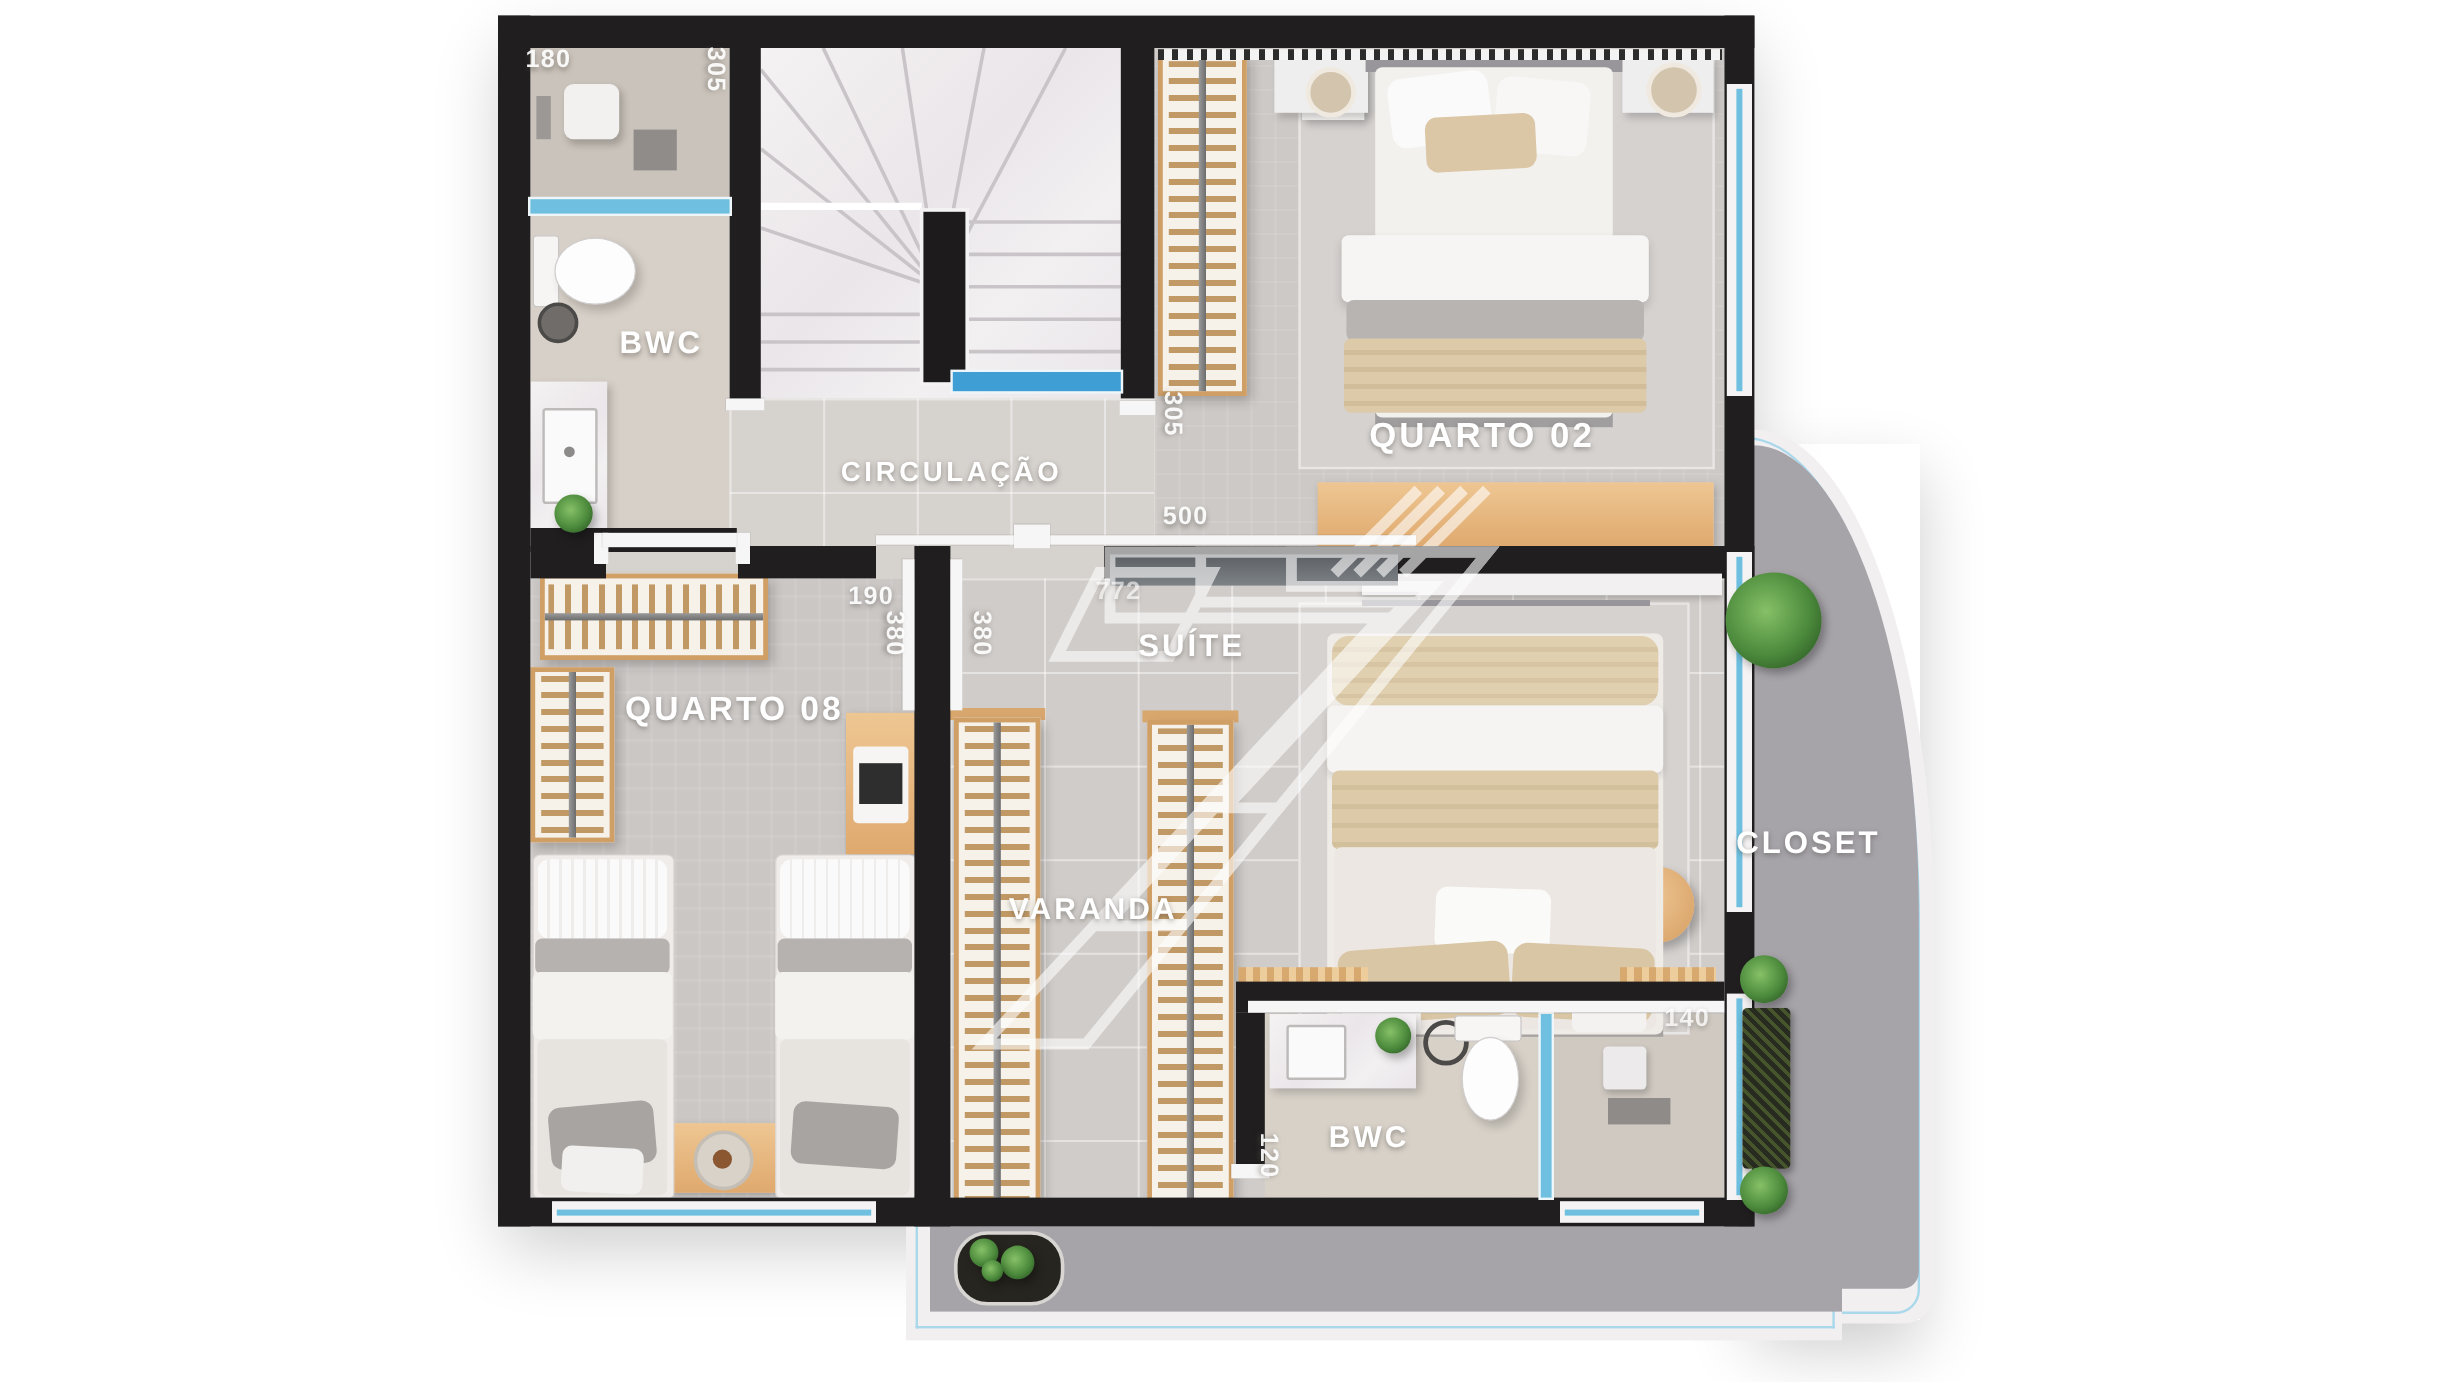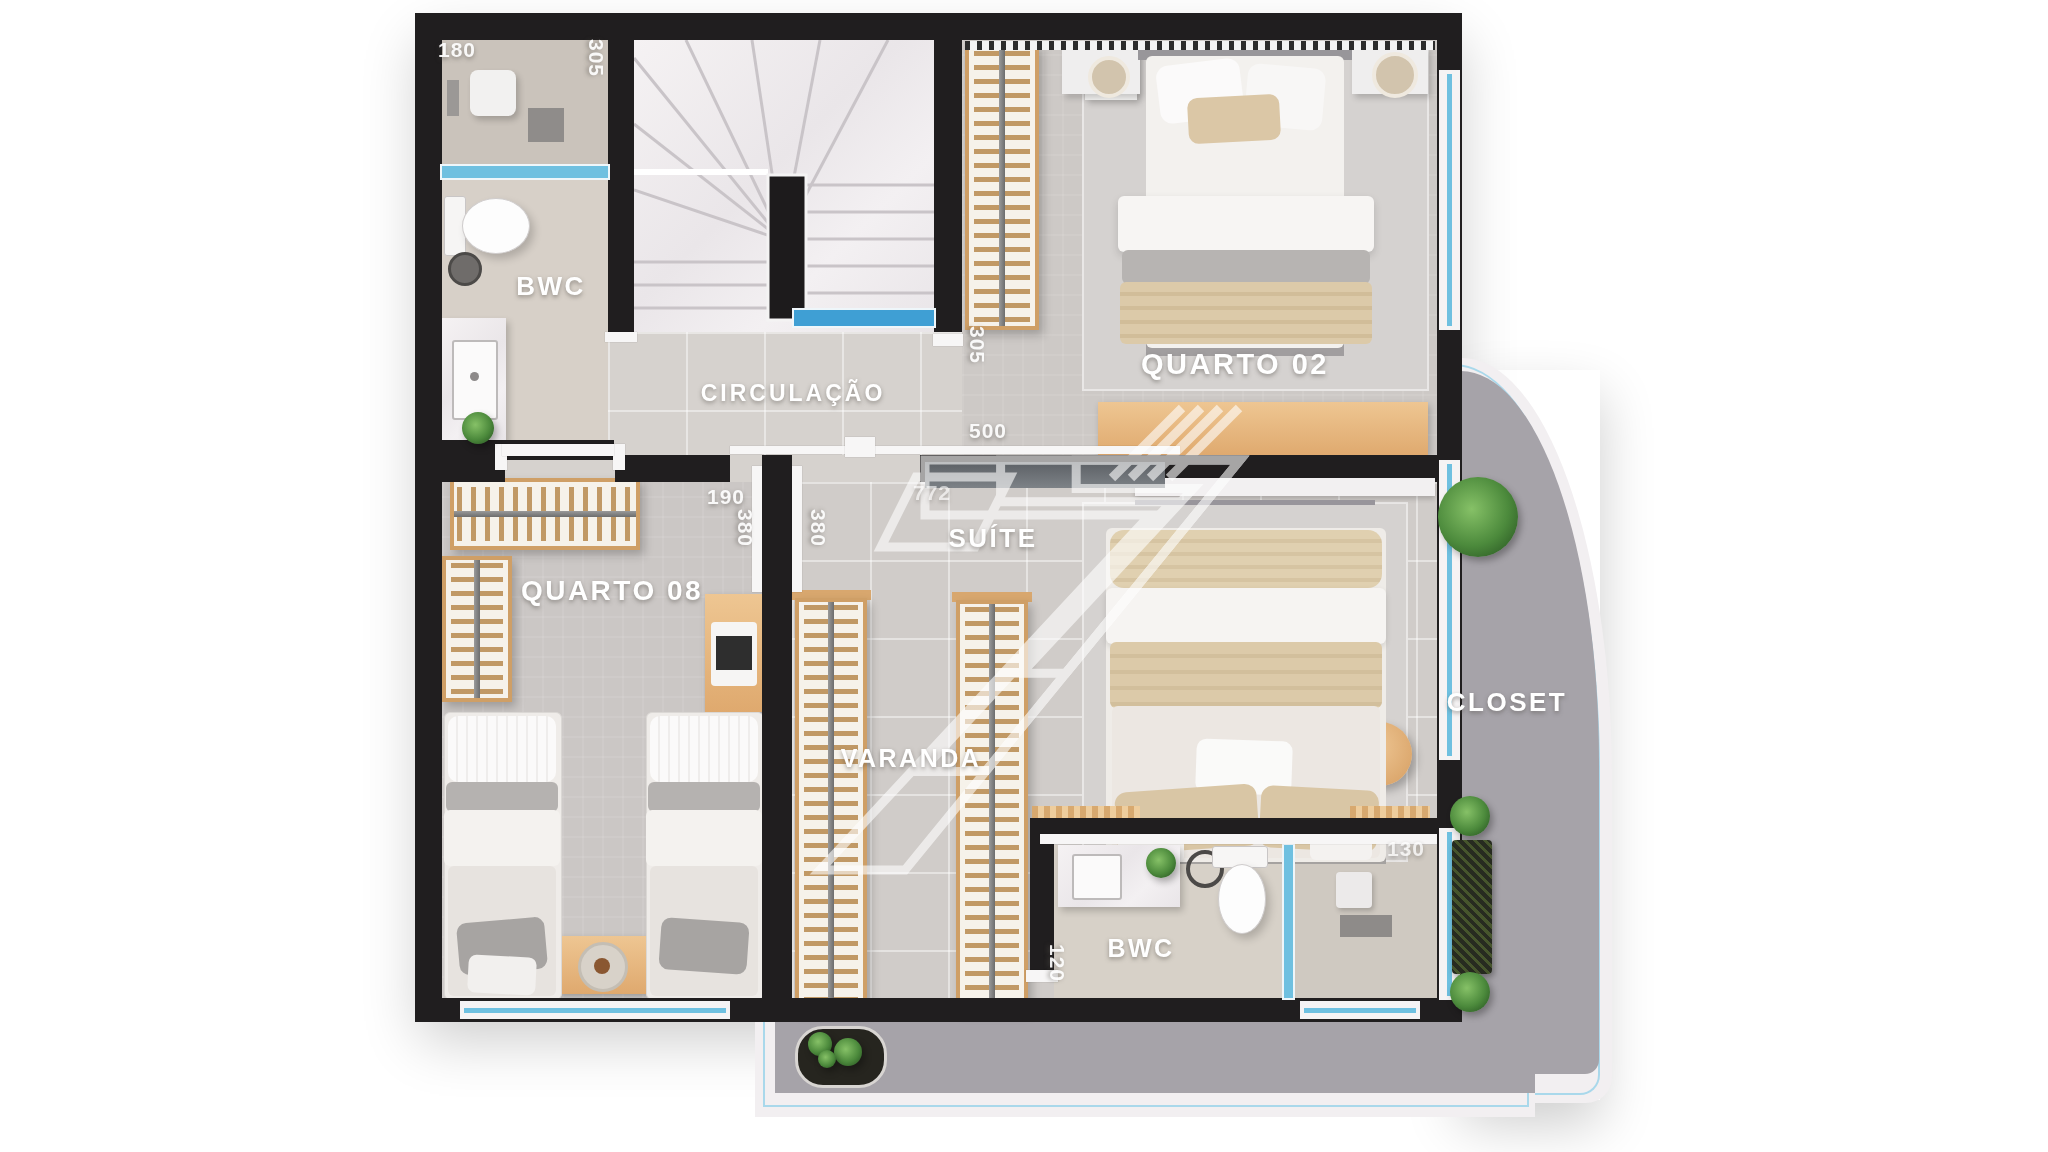--- a/index.html
+++ b/index.html
@@ -258,16 +258,16 @@
   <div class="label" style="left:1507px;top:702px;font-size:26px;">CLOSET</div>
 
   <div class="label dim" style="left:457px;top:50px;">180</div>
   <div class="label dim vert" style="left:596px;top:58px;">305</div>
   <div class="label dim vert" style="left:977px;top:345px;">305</div>
   <div class="label dim" style="left:988px;top:431px;">500</div>
   <div class="label dim" style="left:932px;top:493px;opacity:.65;">772</div>
   <div class="label dim" style="left:726px;top:497px;">190</div>
   <div class="label dim vert" style="left:745px;top:528px;">380</div>
   <div class="label dim vert" style="left:818px;top:528px;">380</div>
-  <div class="label dim" style="left:1406px;top:849px;opacity:.8;">130</div>
+  <div class="label dim" style="left:1406px;top:849px;opacity:.8;">140</div>
   <div class="label dim vert" style="left:1057px;top:963px;">120</div>
 
 </div>
 
 </body></html>

